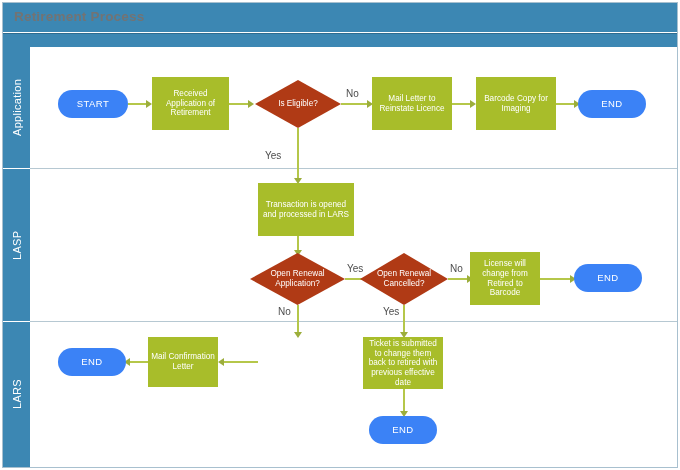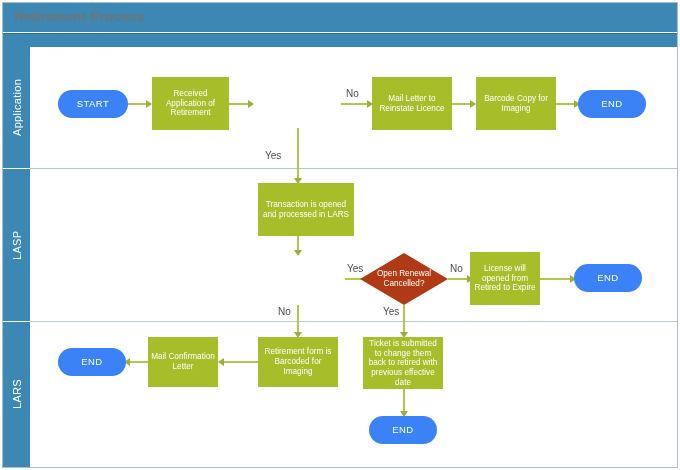--- a/index.html
+++ b/index.html
@@ -80,20 +80,26 @@
   <div class="node n-start" style="left:58px;top:90px;width:70px;height:28px;">START</div>
 
   <div class="ln ln-h" style="left:128px;top:103px;width:19px;"></div>
   <div class="arw arw-r" style="left:146px;top:100px;"></div>
 
   <div class="node n-proc" style="left:152px;top:77px;width:77px;height:53px;">Received Application of Retirement</div>
 
   <div class="ln ln-h" style="left:229px;top:103px;width:20px;"></div>
   <div class="arw arw-r" style="left:248px;top:100px;"></div>
 
+  <div class="node n-dia" style="left:255px;top:80px;width:86px;height:48px;">
+    <svg class="dia-shape" viewBox="0 0 86 48" preserveAspectRatio="none">
+      <polygon points="43,0 86,24 43,48 0,24" fill="#b03a15"></polygon>
+    </svg>
+    <span class="dia-text">Is Eligible?</span>
+  </div>
 
   <div class="ln ln-h" style="left:341px;top:103px;width:28px;"></div>
   <div class="arw arw-r" style="left:367px;top:100px;"></div>
   <div class="lbl" style="left:346px;top:88px;">No</div>
 
   <div class="node n-proc" style="left:372px;top:77px;width:80px;height:53px;">Mail Letter to Reinstate Licence</div>
 
   <div class="ln ln-h" style="left:452px;top:103px;width:19px;"></div>
   <div class="arw arw-r" style="left:470px;top:100px;"></div>
 
@@ -106,52 +112,57 @@
 
   <div class="ln ln-v" style="left:297px;top:128px;height:53px;"></div>
   <div class="lbl" style="left:265px;top:150px;">Yes</div>
   <div class="arw arw-d" style="left:294px;top:178px;"></div>
 
   <div class="node n-proc" style="left:258px;top:183px;width:96px;height:53px;">Transaction is opened and processed in LARS</div>
 
   <div class="ln ln-v" style="left:297px;top:236px;height:16px;"></div>
   <div class="arw arw-d" style="left:294px;top:250px;"></div>
 
+  <div class="node n-dia" style="left:250px;top:253px;width:95px;height:52px;">
+    <svg class="dia-shape" viewBox="0 0 95 52" preserveAspectRatio="none">
+      <polygon points="47.5,0 95,26 47.5,52 0,26" fill="#b03a15"></polygon>
+    </svg>
+    <span class="dia-text">Open Renewal Application?</span>
+  </div>
 
   <div class="ln ln-h" style="left:345px;top:278px;width:29px;"></div>
   <div class="arw arw-r" style="left:372px;top:275px;"></div>
   <div class="lbl" style="left:347px;top:263px;">Yes</div>
 
   <div class="node n-dia" style="left:360px;top:253px;width:88px;height:52px;">
     <svg class="dia-shape" viewBox="0 0 88 52" preserveAspectRatio="none">
       <polygon points="44,0 88,26 44,52 0,26" fill="#b03a15"></polygon>
     </svg>
     <span class="dia-text">Open Renewal Cancelled?</span>
   </div>
 
   <div class="ln ln-h" style="left:448px;top:278px;width:21px;"></div>
   <div class="arw arw-r" style="left:467px;top:275px;"></div>
   <div class="lbl" style="left:450px;top:263px;">No</div>
 
-  <div class="node n-proc" style="left:470px;top:252px;width:70px;height:53px;">License will opened from Retired to Expire</div>
+  <div class="node n-proc" style="left:470px;top:252px;width:70px;height:53px;">License will change from Retired to Barcode</div>
 
   <div class="ln ln-h" style="left:540px;top:278px;width:32px;"></div>
   <div class="arw arw-r" style="left:570px;top:275px;"></div>
 
   <div class="node n-start" style="left:574px;top:264px;width:68px;height:28px;">END</div>
 
   <div class="ln ln-v" style="left:297px;top:305px;height:30px;"></div>
   <div class="lbl" style="left:278px;top:306px;">No</div>
   <div class="arw arw-d" style="left:294px;top:332px;"></div>
 
   <div class="ln ln-v" style="left:403px;top:305px;height:30px;"></div>
   <div class="lbl" style="left:383px;top:306px;">Yes</div>
   <div class="arw arw-d" style="left:400px;top:332px;"></div>
 
-  <div class="node n-proc" style="left:258px;top:337px;width:80px;height:50px;">Retirement form is Barcoded for Imaging</div>
 
   <div class="ln ln-h" style="left:222px;top:361px;width:36px;"></div>
   <div class="arw arw-l" style="left:218px;top:358px;"></div>
 
   <div class="node n-proc" style="left:148px;top:337px;width:70px;height:50px;">Mail Confirmation Letter</div>
 
   <div class="ln ln-h" style="left:128px;top:361px;width:20px;"></div>
   <div class="arw arw-l" style="left:124px;top:358px;"></div>
 
   <div class="node n-start" style="left:58px;top:348px;width:68px;height:28px;">END</div>

